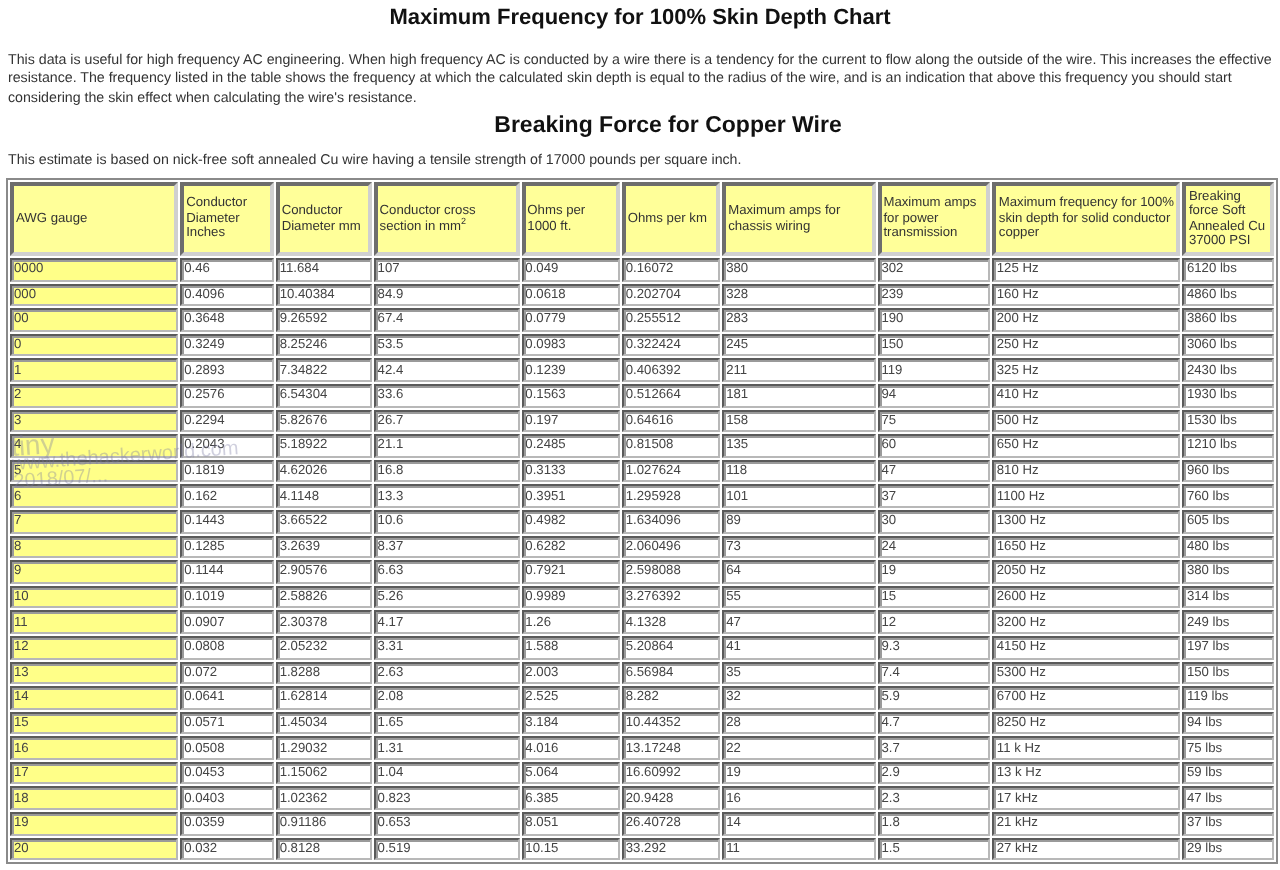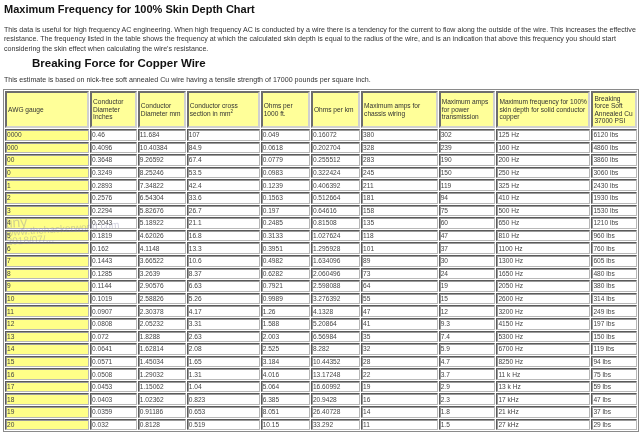--- a/index.html
+++ b/index.html
@@ -4,21 +4,21 @@
   <style>
     html, body { margin: 0; padding: 0; background: #ffffff; }
     body {
       width: 640px; height: 435px; overflow: hidden;
       font-family: "Liberation Sans", "DejaVu Sans", sans-serif;
       color: #222; position: relative;
     }
     .page { padding: 0 4px 0 4px; }
     h3 {
       font-size: 11px; font-weight: bold; margin: 0; padding-top: 3px;
-      line-height: 13px; color: #111;
+      line-height: 13px; color: #111; text-align: center;
     }
     h3.h2 { font-size: 11.5px; margin-top: 0; padding-left: 28px; }
     p.desc {
       font-size: 7.1px; line-height: 9.4px; margin: 10px 0 0 0; color: #333;
     }
     p.desc2 { font-size: 7.1px; line-height: 9px; margin: 6px 0 0 0; color: #333; }
     table.wire {
       position: absolute; left: 3px; top: 89px; width: 636px;
       border-collapse: separate; border-spacing: 1px;
       border: 1px solid #8a8a8a;

